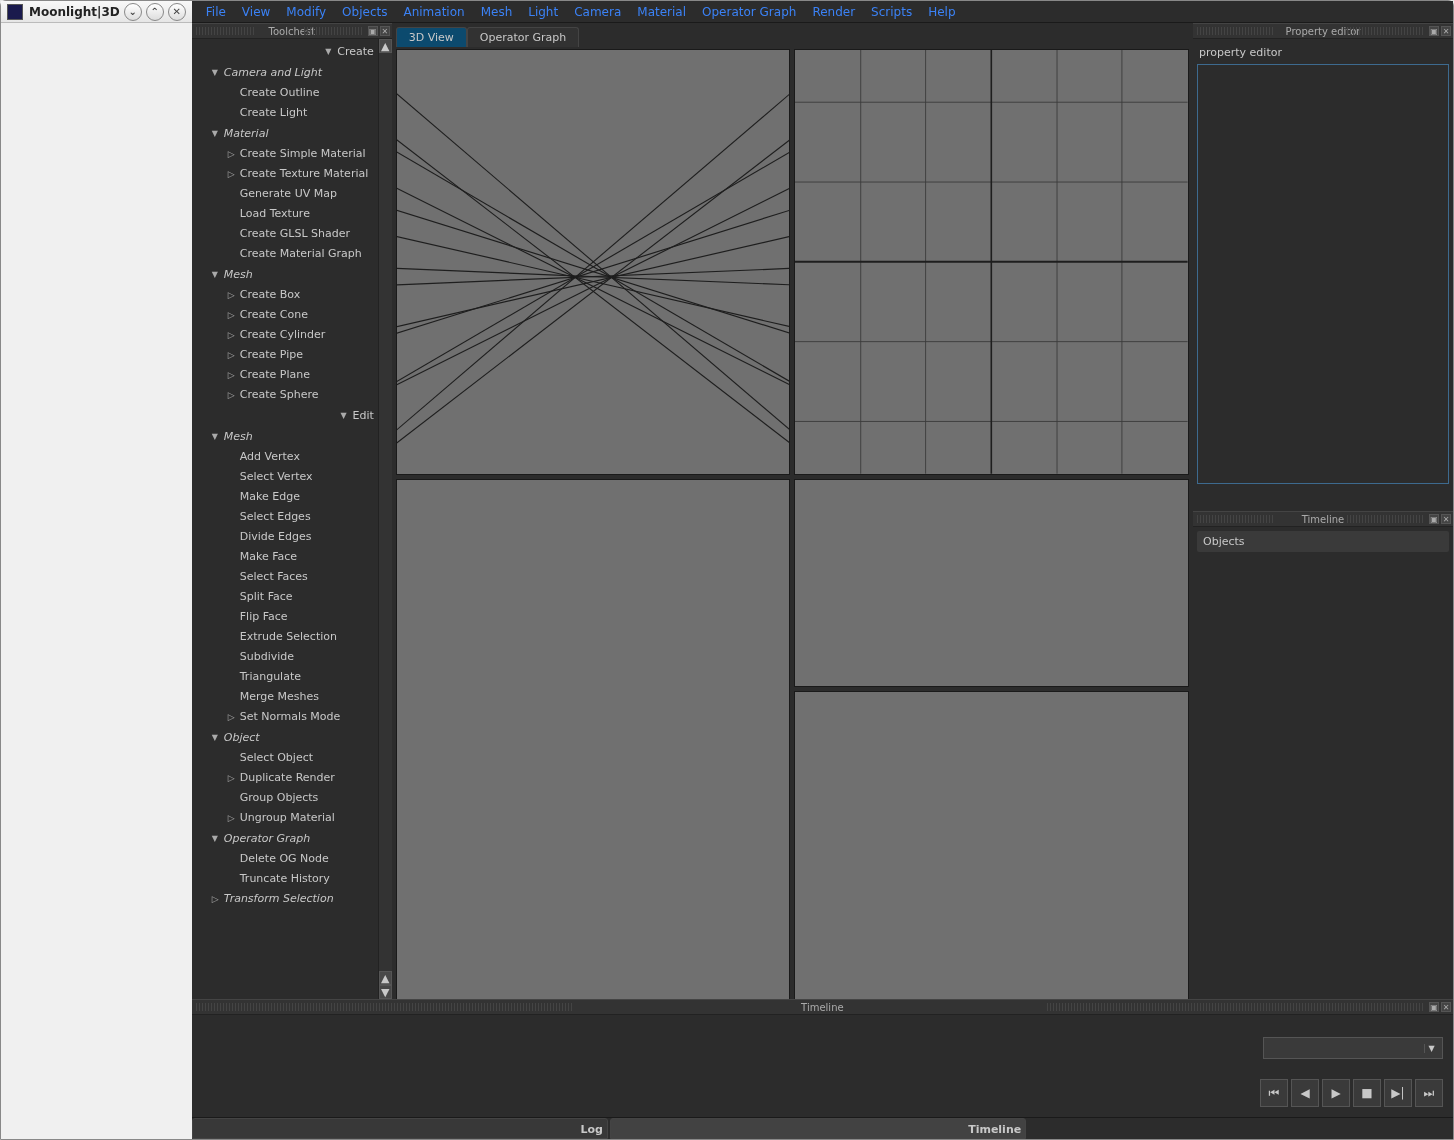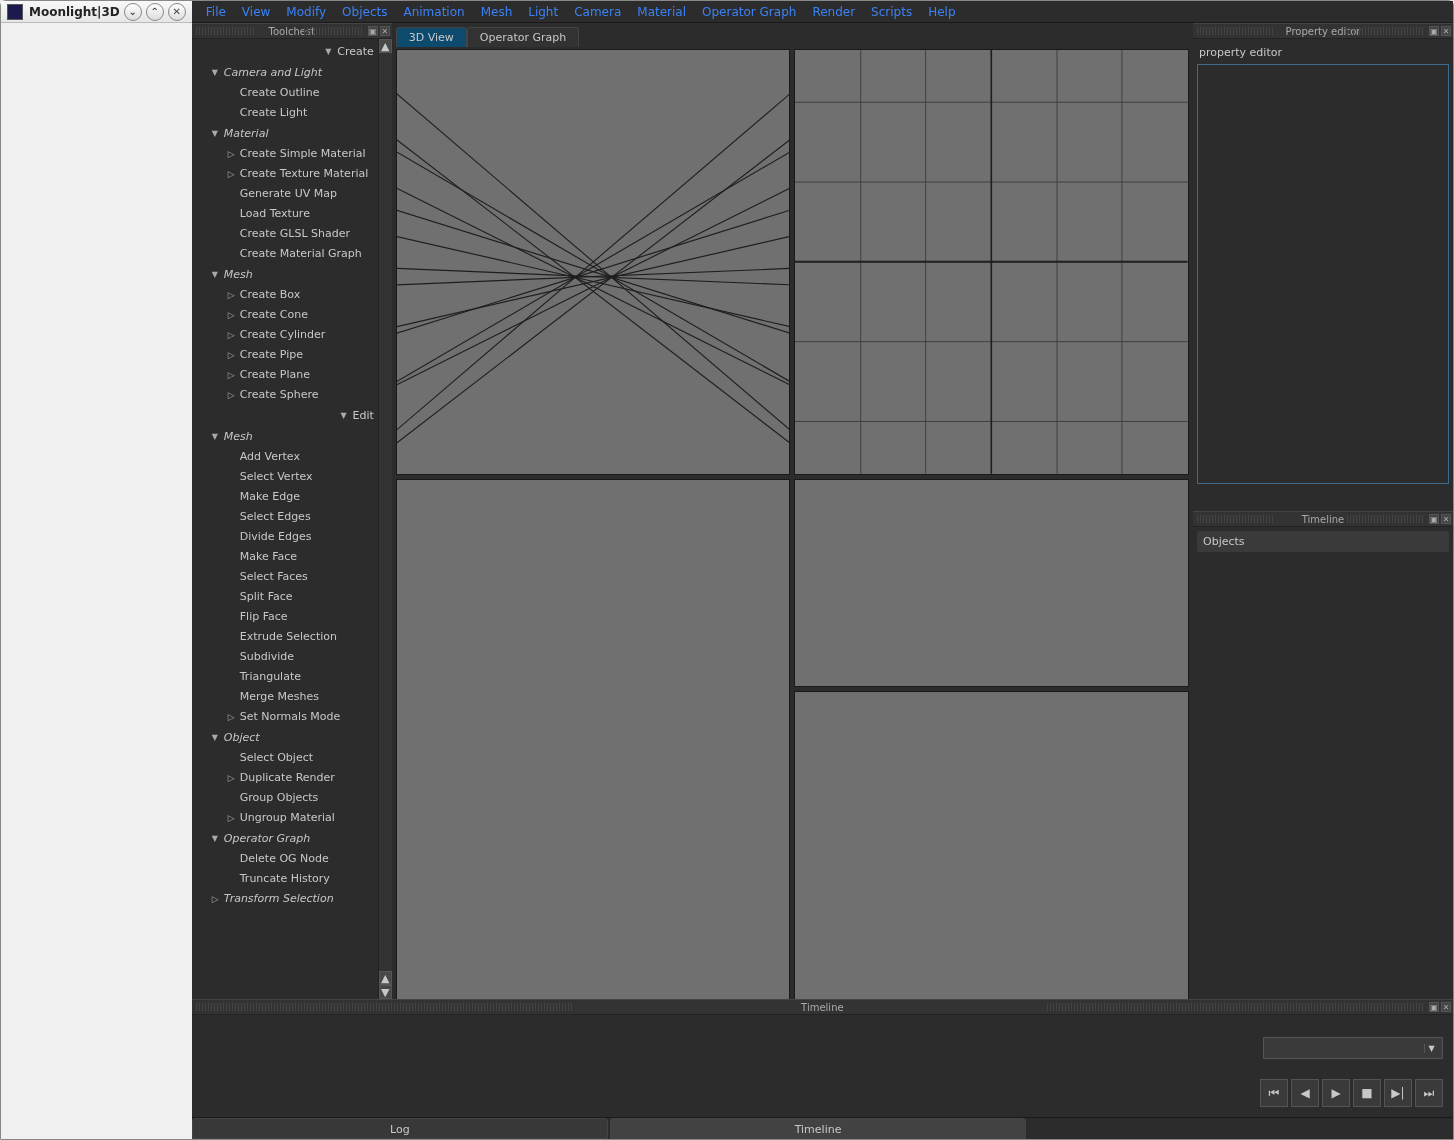--- a/index.html
+++ b/index.html
@@ -273,24 +273,25 @@
   height: 22px;
   display: flex;
   background: #2c2c2c;
   border-top: 1px solid #1a1a1a;
 }
 .bottom-tab {
   flex: 0 0 33%;
   background: #383838;
   border: 1px solid #444;
   border-radius: 3px 3px 0 0;
-  text-align: center;
+  text-align: right;
   padding: 4px;
   font-size: 11px;
   margin-right: 2px;
+  font-weight: bold;
 }
 .bottom-tab.active { background: #424242; }
 svg { display: block; }
 </style>
 </head>
 <body>
 
 <div class="window">
   <div class="titlebar">
     <div class="app-icon"></div>

